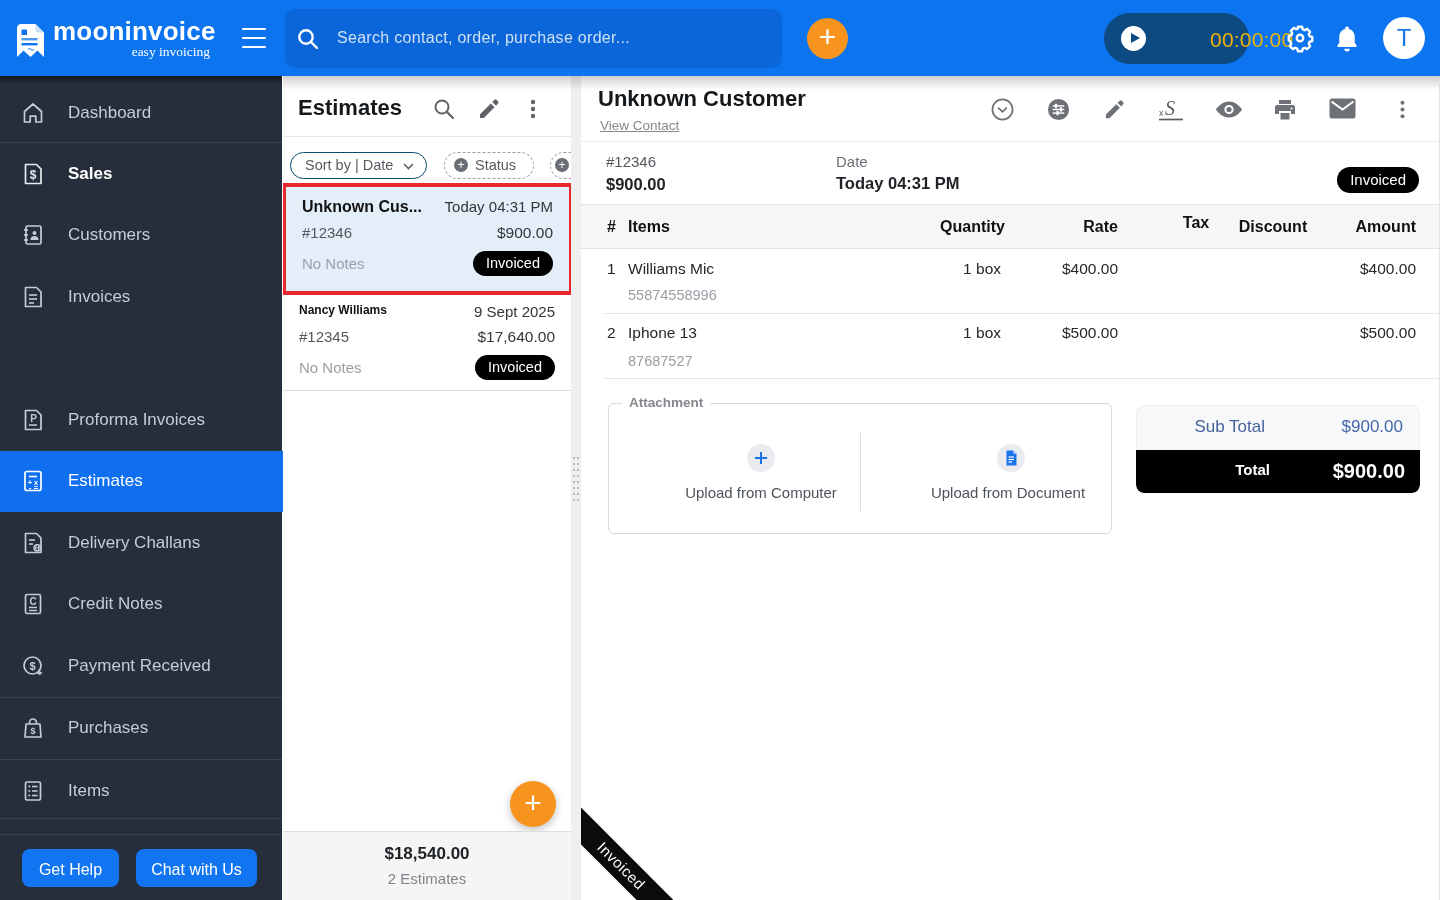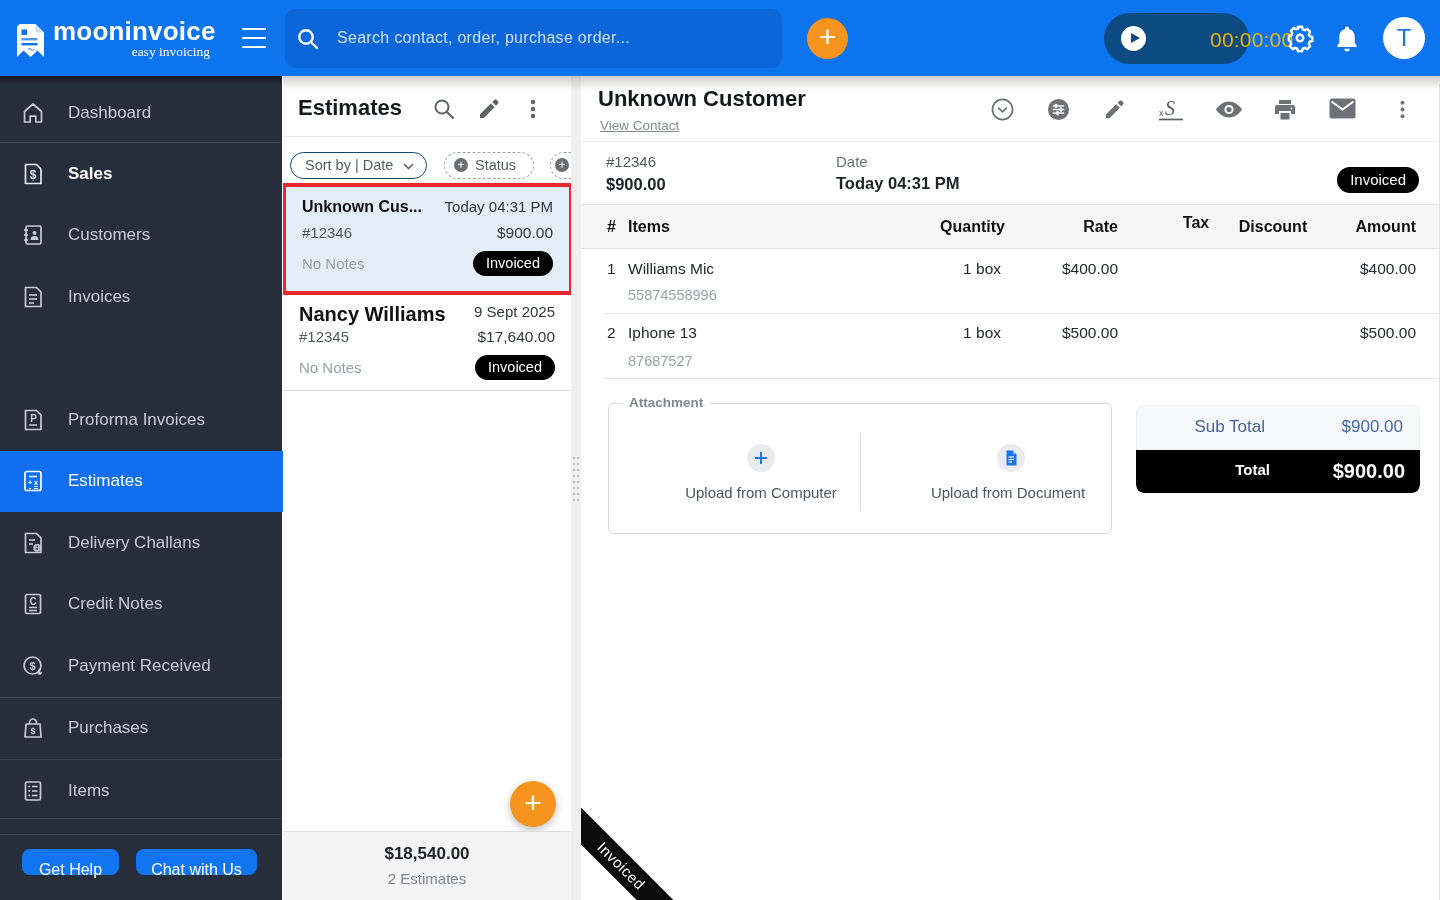--- a/index.html
+++ b/index.html
@@ -31,21 +31,21 @@
 
   
   #sidebar { position:absolute; left:0; top:76px; width:282px; height:824px; background:#262d3b; }
   #sidebar .shadow { position:absolute; left:0; top:0; width:100%; height:8px; background:linear-gradient(#14181f, rgba(38,45,59,0)); }
   .navitem { position:absolute; left:0; width:322px; color:#c7ccd4; }
   .navitem .ic { position:absolute; left:21px; top:50%; transform:translateY(-50%); width:24px; height:24px; }
   .navitem .lb { position:absolute; left:68px; top:50%; transform:translateY(-50%); font-size:17px; }
   .navitem .chev { position:absolute; right:18px; top:50%; transform:translateY(-50%); }
   .navitem.sel { background:#0f6ff0; color:#fff; }
   .navdiv { position:absolute; left:0; width:282px; height:1px; background:#3a4150; }
-  .sbtn { position:absolute; top:773px; height:26px; background:#1174f0; border-radius:8px; color:#fff; font-size:16px; text-align:center; line-height:41px; }
+  .sbtn { position:absolute; top:773px; height:38px; background:#1174f0; border-radius:8px; color:#fff; font-size:16px; text-align:center; line-height:41px; }
 
   
   #mid { position:absolute; left:283px; top:76px; width:288px; height:824px; background:#fff; overflow:hidden; }
   #midtitle { position:absolute; left:15px; top:19px; font-size:22px; font-weight:bold; color:#16191c; }
   .midic { position:absolute; top:21px; }
   #midsep { position:absolute; left:0; top:60px; width:288px; height:1px; background:#e8e8e8; }
   .pill { position:absolute; top:76px; height:27px; border-radius:14px; font-size:14.5px; color:#565b60; }
   #pill1 { left:7px; width:137px; border:1px solid #0c4a6e; }
   #pill1 span { position:absolute; left:14px; top:4px; }
   #pill2 { left:161px; width:90px; border:1.5px dashed #9aa0a6; }
@@ -286,21 +286,21 @@
           <span class="cl" style="font-size:15px;color:#54585e;">#12346</span>
           <span class="cr" style="font-size:15.5px;color:#33363a;">$900.00</span>
         </div>
       <div class="crow" style="top:64px;">
           <span class="cl" style="font-size:15px;color:#9aa0a6;line-height:26px;">No Notes</span>
           <span class="cr invpill">Invoiced</span>
         </div>
     </div>
     <div id="card2">
       <div class="crow" style="top:8px;">
-          <span class="cl" style="font-size:20px;font-weight:bold;color:#111;">Nancy Williams</span>
+          <span class="cl" style="font-size:12px;font-weight:bold;color:#111;">Nancy Williams</span>
           <span class="cr" style="font-size:15px;color:#33363a;">9 Sept 2025</span>
         </div>
       <div class="crow" style="top:33px;">
           <span class="cl" style="font-size:15px;color:#54585e;">#12345</span>
           <span class="cr" style="font-size:15.5px;color:#33363a;">$17,640.00</span>
         </div>
       <div class="crow" style="top:60px;">
           <span class="cl" style="font-size:15px;color:#9aa0a6;line-height:26px;">No Notes</span>
           <span class="cr invpill">Invoiced</span>
         </div>

